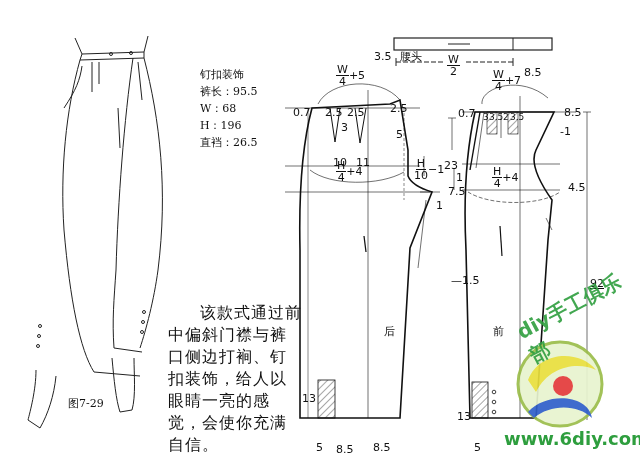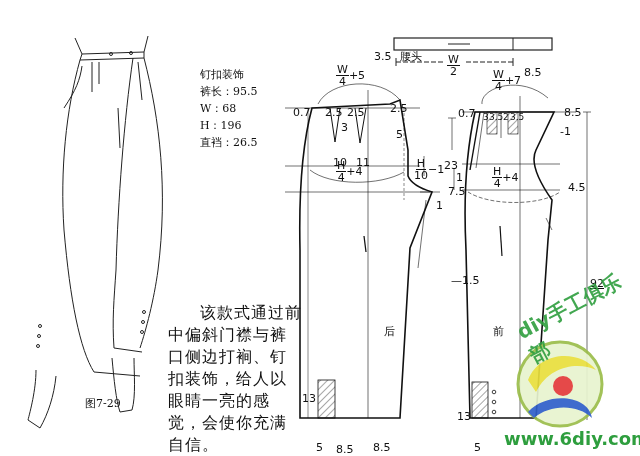--- a/index.html
+++ b/index.html
@@ -6,21 +6,21 @@
   body{width:640px;height:456px;position:relative;overflow:hidden;font-family:"DejaVu Sans","Liberation Sans",sans-serif;color:#111;}
   svg{position:absolute;left:0;top:0;}
   .lbl{position:absolute;font-size:11px;line-height:12px;white-space:nowrap;color:#111;margin-top:12px;}
   .small{font-size:9px;}
   .cjk{font-family:"DejaVu Serif","Liberation Serif",serif;}
   .specs{position:absolute;left:200px;top:66px;font-size:11px;line-height:17px;}
   .desc{position:absolute;left:168px;top:294px;width:135px;font-size:16px;line-height:22px;font-family:"DejaVu Serif","Liberation Serif",serif;text-indent:2em;letter-spacing:1px;margin-top:8px;}
   .frac{position:absolute;display:inline-flex;align-items:center;font-size:11px;}
   .frac .f{display:inline-flex;flex-direction:column;align-items:center;line-height:11px;}
   .frac .f span:first-child{border-bottom:1px solid #111;padding:0 1px;}
-  .caption{position:absolute;left:85px;top:396px;font-size:11px;font-family:"DejaVu Serif","Liberation Serif",serif;}
+  .caption{position:absolute;left:68px;top:396px;font-size:11px;font-family:"DejaVu Serif","Liberation Serif",serif;}
   .wm{position:absolute;font-weight:bold;color:#2e9e3e;font-family:"DejaVu Sans","Liberation Sans",sans-serif;}
 </style>
 </head>
 <body>
 
 <svg width="640" height="456" viewBox="0 0 640 456">
   <defs>
     <pattern id="hatch" width="5" height="5" patternUnits="userSpaceOnUse" patternTransform="rotate(45)">
       <line x1="0" y1="0" x2="0" y2="5" stroke="#222" stroke-width="0.8"></line>
     </pattern>

